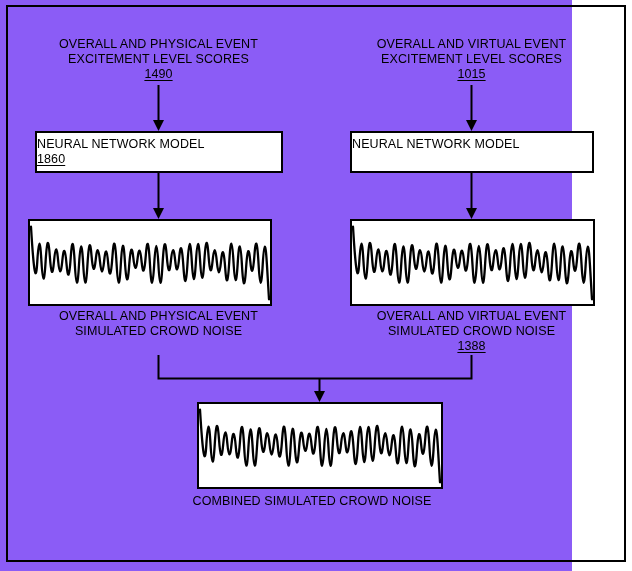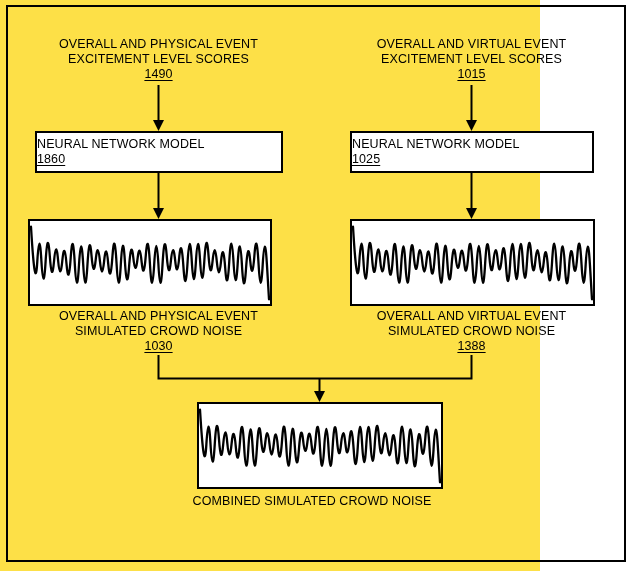--- a/index.html
+++ b/index.html
@@ -1,20 +1,20 @@
 <!DOCTYPE html>
 <html><head>
 <meta charset="utf-8">
 <style>
   html,body{margin:0;padding:0;background:#ffffff;}
   body{
     width:632px;height:571px;position:relative;overflow:hidden;
     font-family:"Liberation Sans", sans-serif;color:#000;
   }
-  .canvas{position:absolute;left:0;top:0;width:540px;height:571px;background:#fde047;}
+  .canvas{position:absolute;left:0;top:0;width:540px;height:571px;background:#8b5cf6;padding-left:32px;}
   .frame{
     position:absolute;left:6px;top:5px;width:620px;height:557px;
     border:2px solid #000;box-sizing:border-box;background:transparent;
   }
   .connectors{position:absolute;left:0;top:0;width:632px;height:571px;pointer-events:none;}
   .tlabel{
     position:absolute;text-align:center;
     font-size:12.5px;line-height:15px;letter-spacing:0.1px;
     white-space:nowrap;
   }
@@ -80,39 +80,37 @@
     <div class="ref">1015</div>
   </div>
 
   <div class="nnbox" style="left:35px;top:131px;width:248px;height:42px;">
     <div>NEURAL NETWORK MODEL</div>
     <div class="ref">1860</div>
   </div>
 
   <div class="nnbox" style="left:350px;top:131px;width:244px;height:42px;">
     <div>NEURAL NETWORK MODEL</div>
-    <div class="ref">1025</div>
   </div>
 
   <div class="wavebox" style="left:28px;top:219px;width:244px;height:87px;">
     <svg viewBox="0 0 240 82" preserveAspectRatio="none" xmlns="http://www.w3.org/2000/svg">
       <path fill="none" stroke="#000" stroke-width="2.3" stroke-linejoin="round" stroke-linecap="round" d="M 1.0 5.7 Q 5.2 74.8 7.3 39.9 Q 9.4 5.0 11.4 39.5 Q 13.5 74.0 15.6 40.1 Q 17.7 6.2 19.8 34.6 Q 21.9 63.0 24.0 40.0 Q 26.1 17.0 28.1 38.8 Q 30.2 60.5 32.3 39.4 Q 34.4 18.2 36.5 42.3 Q 38.6 66.4 40.7 36.3 Q 42.8 6.2 44.8 42.6 Q 46.9 79.0 49.0 43.2 Q 51.1 7.4 53.2 42.8 Q 55.3 78.2 57.4 44.0 Q 59.5 9.8 61.5 33.9 Q 63.6 58.0 65.7 38.5 Q 67.8 18.9 69.9 39.5 Q 72.0 60.1 74.1 39.8 Q 76.2 19.4 78.2 42.1 Q 80.3 64.7 82.4 35.5 Q 84.5 6.2 86.6 42.6 Q 88.7 79.0 90.8 43.2 Q 92.9 7.4 94.9 40.1 Q 97.0 72.7 99.1 44.9 Q 101.2 17.0 103.3 36.2 Q 105.4 55.5 107.5 37.7 Q 109.6 19.9 111.6 40.2 Q 113.7 60.5 115.8 34.0 Q 117.9 7.4 120.0 43.2 Q 122.1 79.0 124.2 42.7 Q 126.3 6.4 128.4 42.7 Q 130.4 79.0 132.5 43.4 Q 134.6 7.9 136.7 34.0 Q 138.8 60.1 140.9 39.5 Q 143.0 18.9 145.1 38.5 Q 147.1 58.0 149.2 36.1 Q 151.3 14.1 153.4 44.9 Q 155.5 75.6 157.6 40.3 Q 159.7 5.0 161.8 39.9 Q 163.8 74.8 165.9 40.3 Q 168.0 5.7 170.1 39.2 Q 172.2 72.7 174.3 39.8 Q 176.4 6.9 178.5 33.7 Q 180.5 60.5 182.6 39.4 Q 184.7 18.2 186.8 39.8 Q 188.9 61.4 191.0 40.1 Q 193.1 18.9 195.2 46.4 Q 197.2 74.0 199.3 39.5 Q 201.4 5.0 203.5 40.3 Q 205.6 75.6 207.7 41.8 Q 209.8 7.9 211.9 42.8 Q 213.9 77.7 216.0 47.4 Q 218.1 17.0 220.2 39.2 Q 222.3 61.4 224.4 34.1 Q 226.5 6.9 228.6 43.0 Q 230.6 79.0 232.7 43.4 Q 234.8 7.9 236.9 42.6 L 239.0 77.3"></path>
     </svg>
   </div>
 
   <div class="wavebox" style="left:350px;top:219px;width:245px;height:87px;">
     <svg viewBox="0 0 240 82" preserveAspectRatio="none" xmlns="http://www.w3.org/2000/svg">
       <path fill="none" stroke="#000" stroke-width="2.3" stroke-linejoin="round" stroke-linecap="round" d="M 1.0 5.7 Q 5.2 74.8 7.3 39.9 Q 9.4 5.0 11.4 39.5 Q 13.5 74.0 15.6 40.1 Q 17.7 6.2 19.8 34.6 Q 21.9 63.0 24.0 40.0 Q 26.1 17.0 28.1 38.8 Q 30.2 60.5 32.3 39.4 Q 34.4 18.2 36.5 42.3 Q 38.6 66.4 40.7 36.3 Q 42.8 6.2 44.8 42.6 Q 46.9 79.0 49.0 43.2 Q 51.1 7.4 53.2 42.8 Q 55.3 78.2 57.4 44.0 Q 59.5 9.8 61.5 33.9 Q 63.6 58.0 65.7 38.5 Q 67.8 18.9 69.9 39.5 Q 72.0 60.1 74.1 39.8 Q 76.2 19.4 78.2 42.1 Q 80.3 64.7 82.4 35.5 Q 84.5 6.2 86.6 42.6 Q 88.7 79.0 90.8 43.2 Q 92.9 7.4 94.9 40.1 Q 97.0 72.7 99.1 44.9 Q 101.2 17.0 103.3 36.2 Q 105.4 55.5 107.5 37.7 Q 109.6 19.9 111.6 40.2 Q 113.7 60.5 115.8 34.0 Q 117.9 7.4 120.0 43.2 Q 122.1 79.0 124.2 42.7 Q 126.3 6.4 128.4 42.7 Q 130.4 79.0 132.5 43.4 Q 134.6 7.9 136.7 34.0 Q 138.8 60.1 140.9 39.5 Q 143.0 18.9 145.1 38.5 Q 147.1 58.0 149.2 36.1 Q 151.3 14.1 153.4 44.9 Q 155.5 75.6 157.6 40.3 Q 159.7 5.0 161.8 39.9 Q 163.8 74.8 165.9 40.3 Q 168.0 5.7 170.1 39.2 Q 172.2 72.7 174.3 39.8 Q 176.4 6.9 178.5 33.7 Q 180.5 60.5 182.6 39.4 Q 184.7 18.2 186.8 39.8 Q 188.9 61.4 191.0 40.1 Q 193.1 18.9 195.2 46.4 Q 197.2 74.0 199.3 39.5 Q 201.4 5.0 203.5 40.3 Q 205.6 75.6 207.7 41.8 Q 209.8 7.9 211.9 42.8 Q 213.9 77.7 216.0 47.4 Q 218.1 17.0 220.2 39.2 Q 222.3 61.4 224.4 34.1 Q 226.5 6.9 228.6 43.0 Q 230.6 79.0 232.7 43.4 Q 234.8 7.9 236.9 42.6 L 239.0 77.3"></path>
     </svg>
   </div>
 
   <div class="tlabel" style="left:48px;top:309px;width:221px;">
     <div>OVERALL AND PHYSICAL EVENT</div>
     <div>SIMULATED CROWD NOISE</div>
-    <div class="ref">1030</div>
   </div>
 
   <div class="tlabel" style="left:361px;top:309px;width:221px;">
     <div>OVERALL AND VIRTUAL EVENT</div>
     <div>SIMULATED CROWD NOISE</div>
     <div class="ref">1388</div>
   </div>
 
   <div class="wavebox" style="left:197px;top:402px;width:246px;height:87px;">
     <svg viewBox="0 0 240 82" preserveAspectRatio="none" xmlns="http://www.w3.org/2000/svg">

